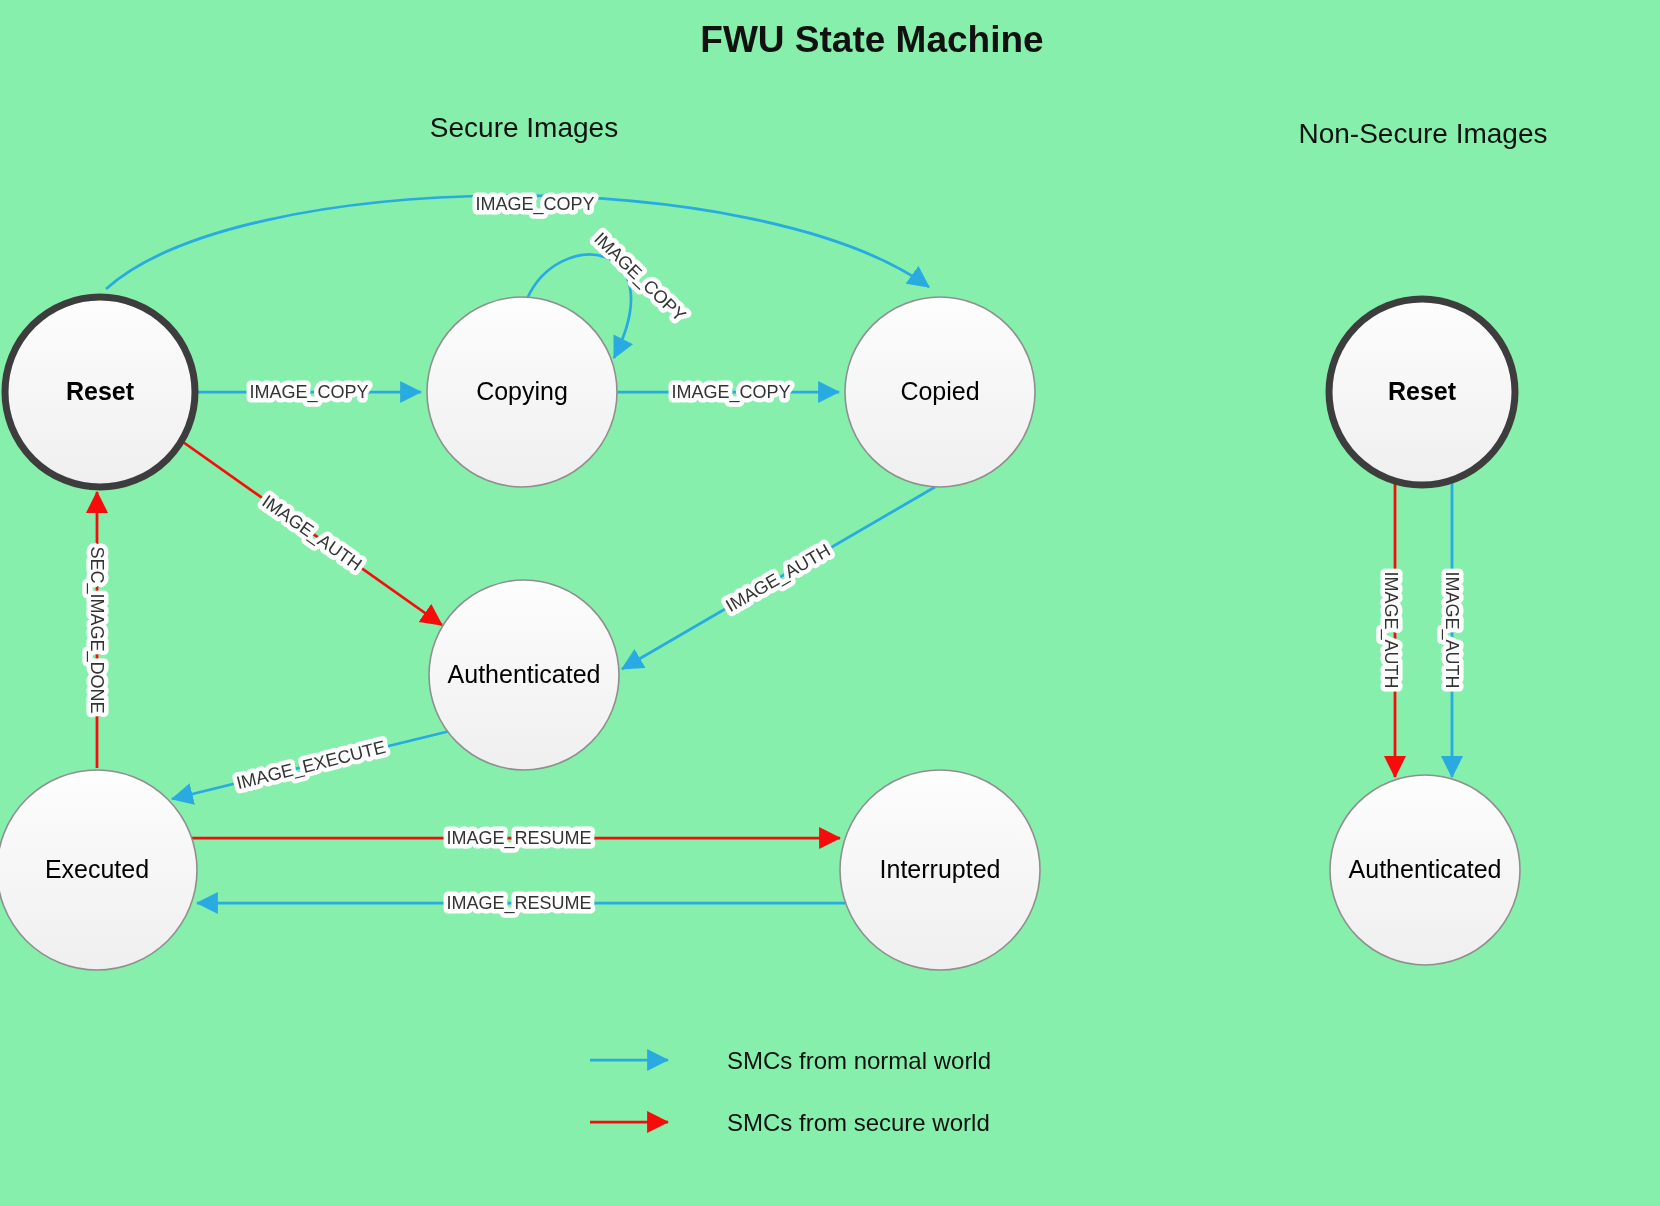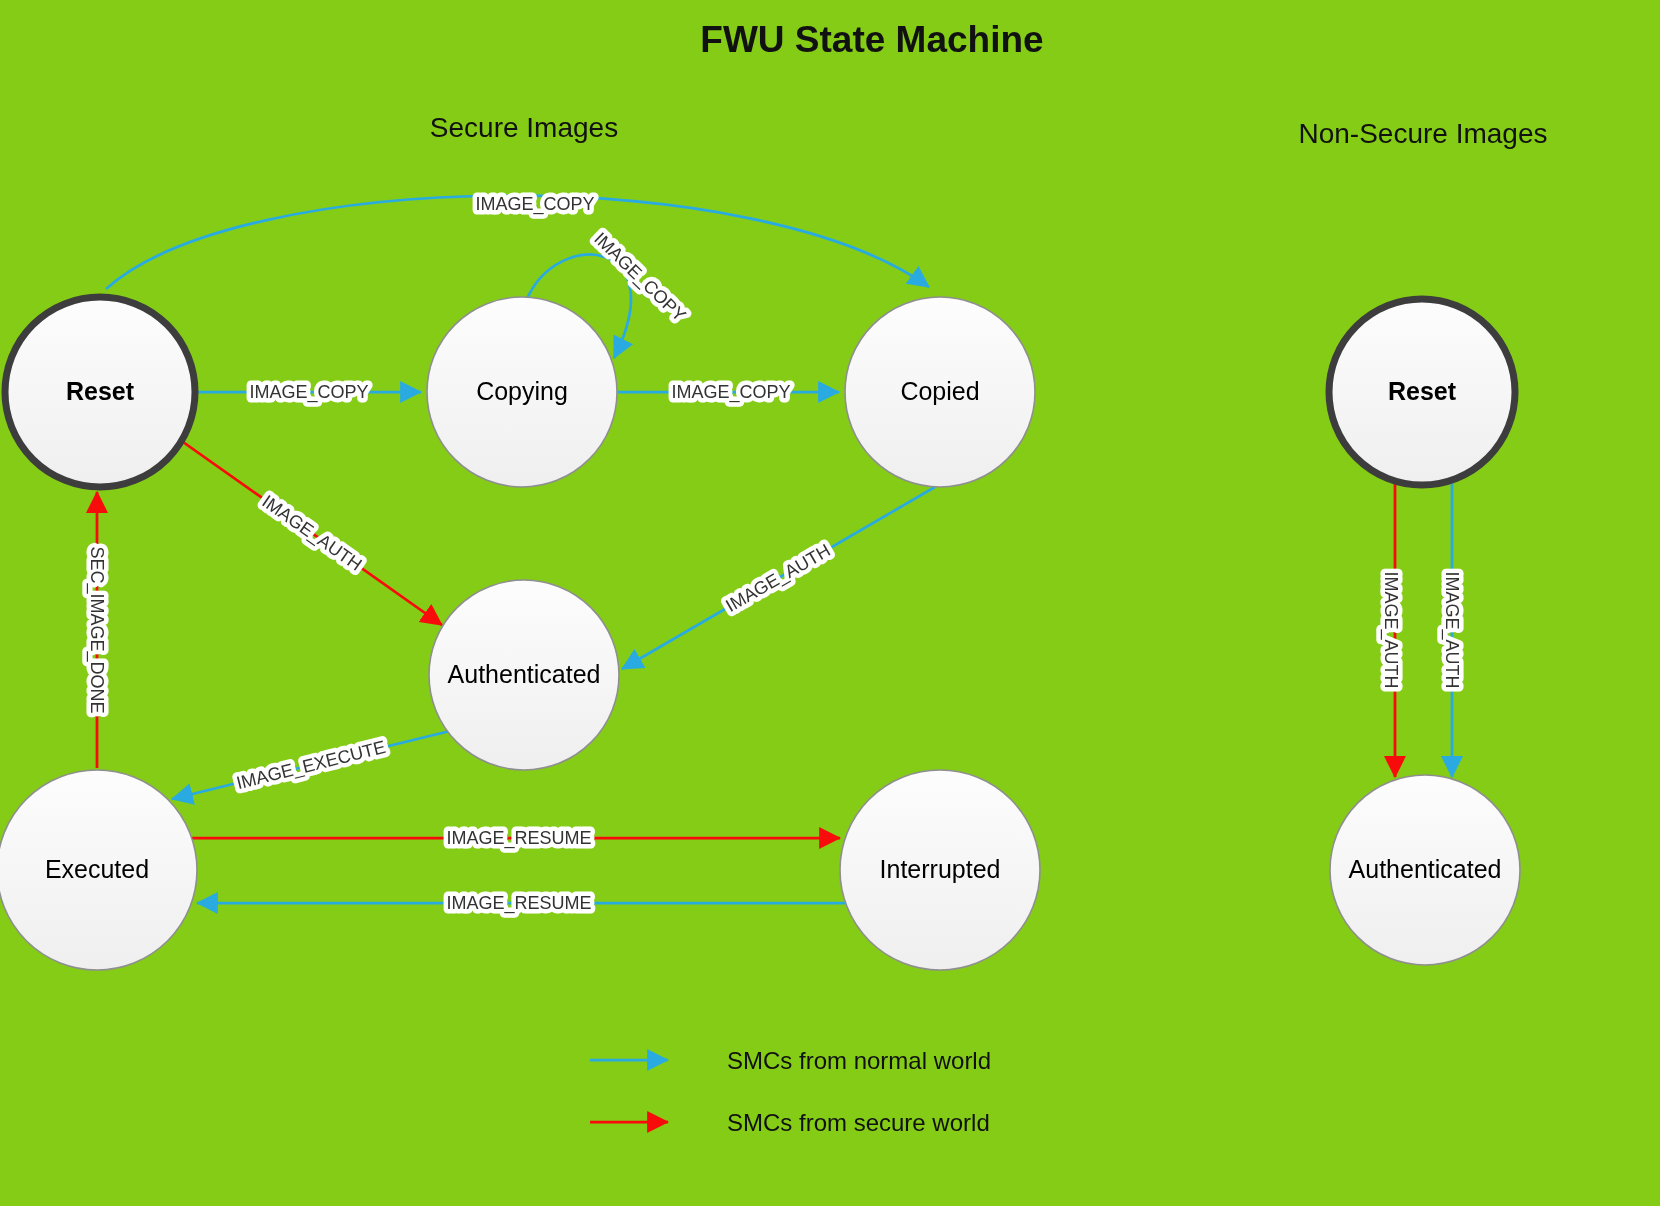--- a/index.html
+++ b/index.html
@@ -4,21 +4,21 @@
 <style>
   html, body {
     margin: 0;
     padding: 0;
     background: #ffffff;
   }
   .canvas {
     position: relative;
     width: 1660px;
     height: 1206px;
-    background: #84cc16;
+    background: #86efac;
     font-family: "Liberation Sans", sans-serif;
     overflow: hidden;
   }
   svg { display: block; }
   text { font-family: "Liberation Sans", sans-serif; }
   .title {
     font-size: 37px;
     font-weight: bold;
     fill: #111111;
     text-anchor: middle;

